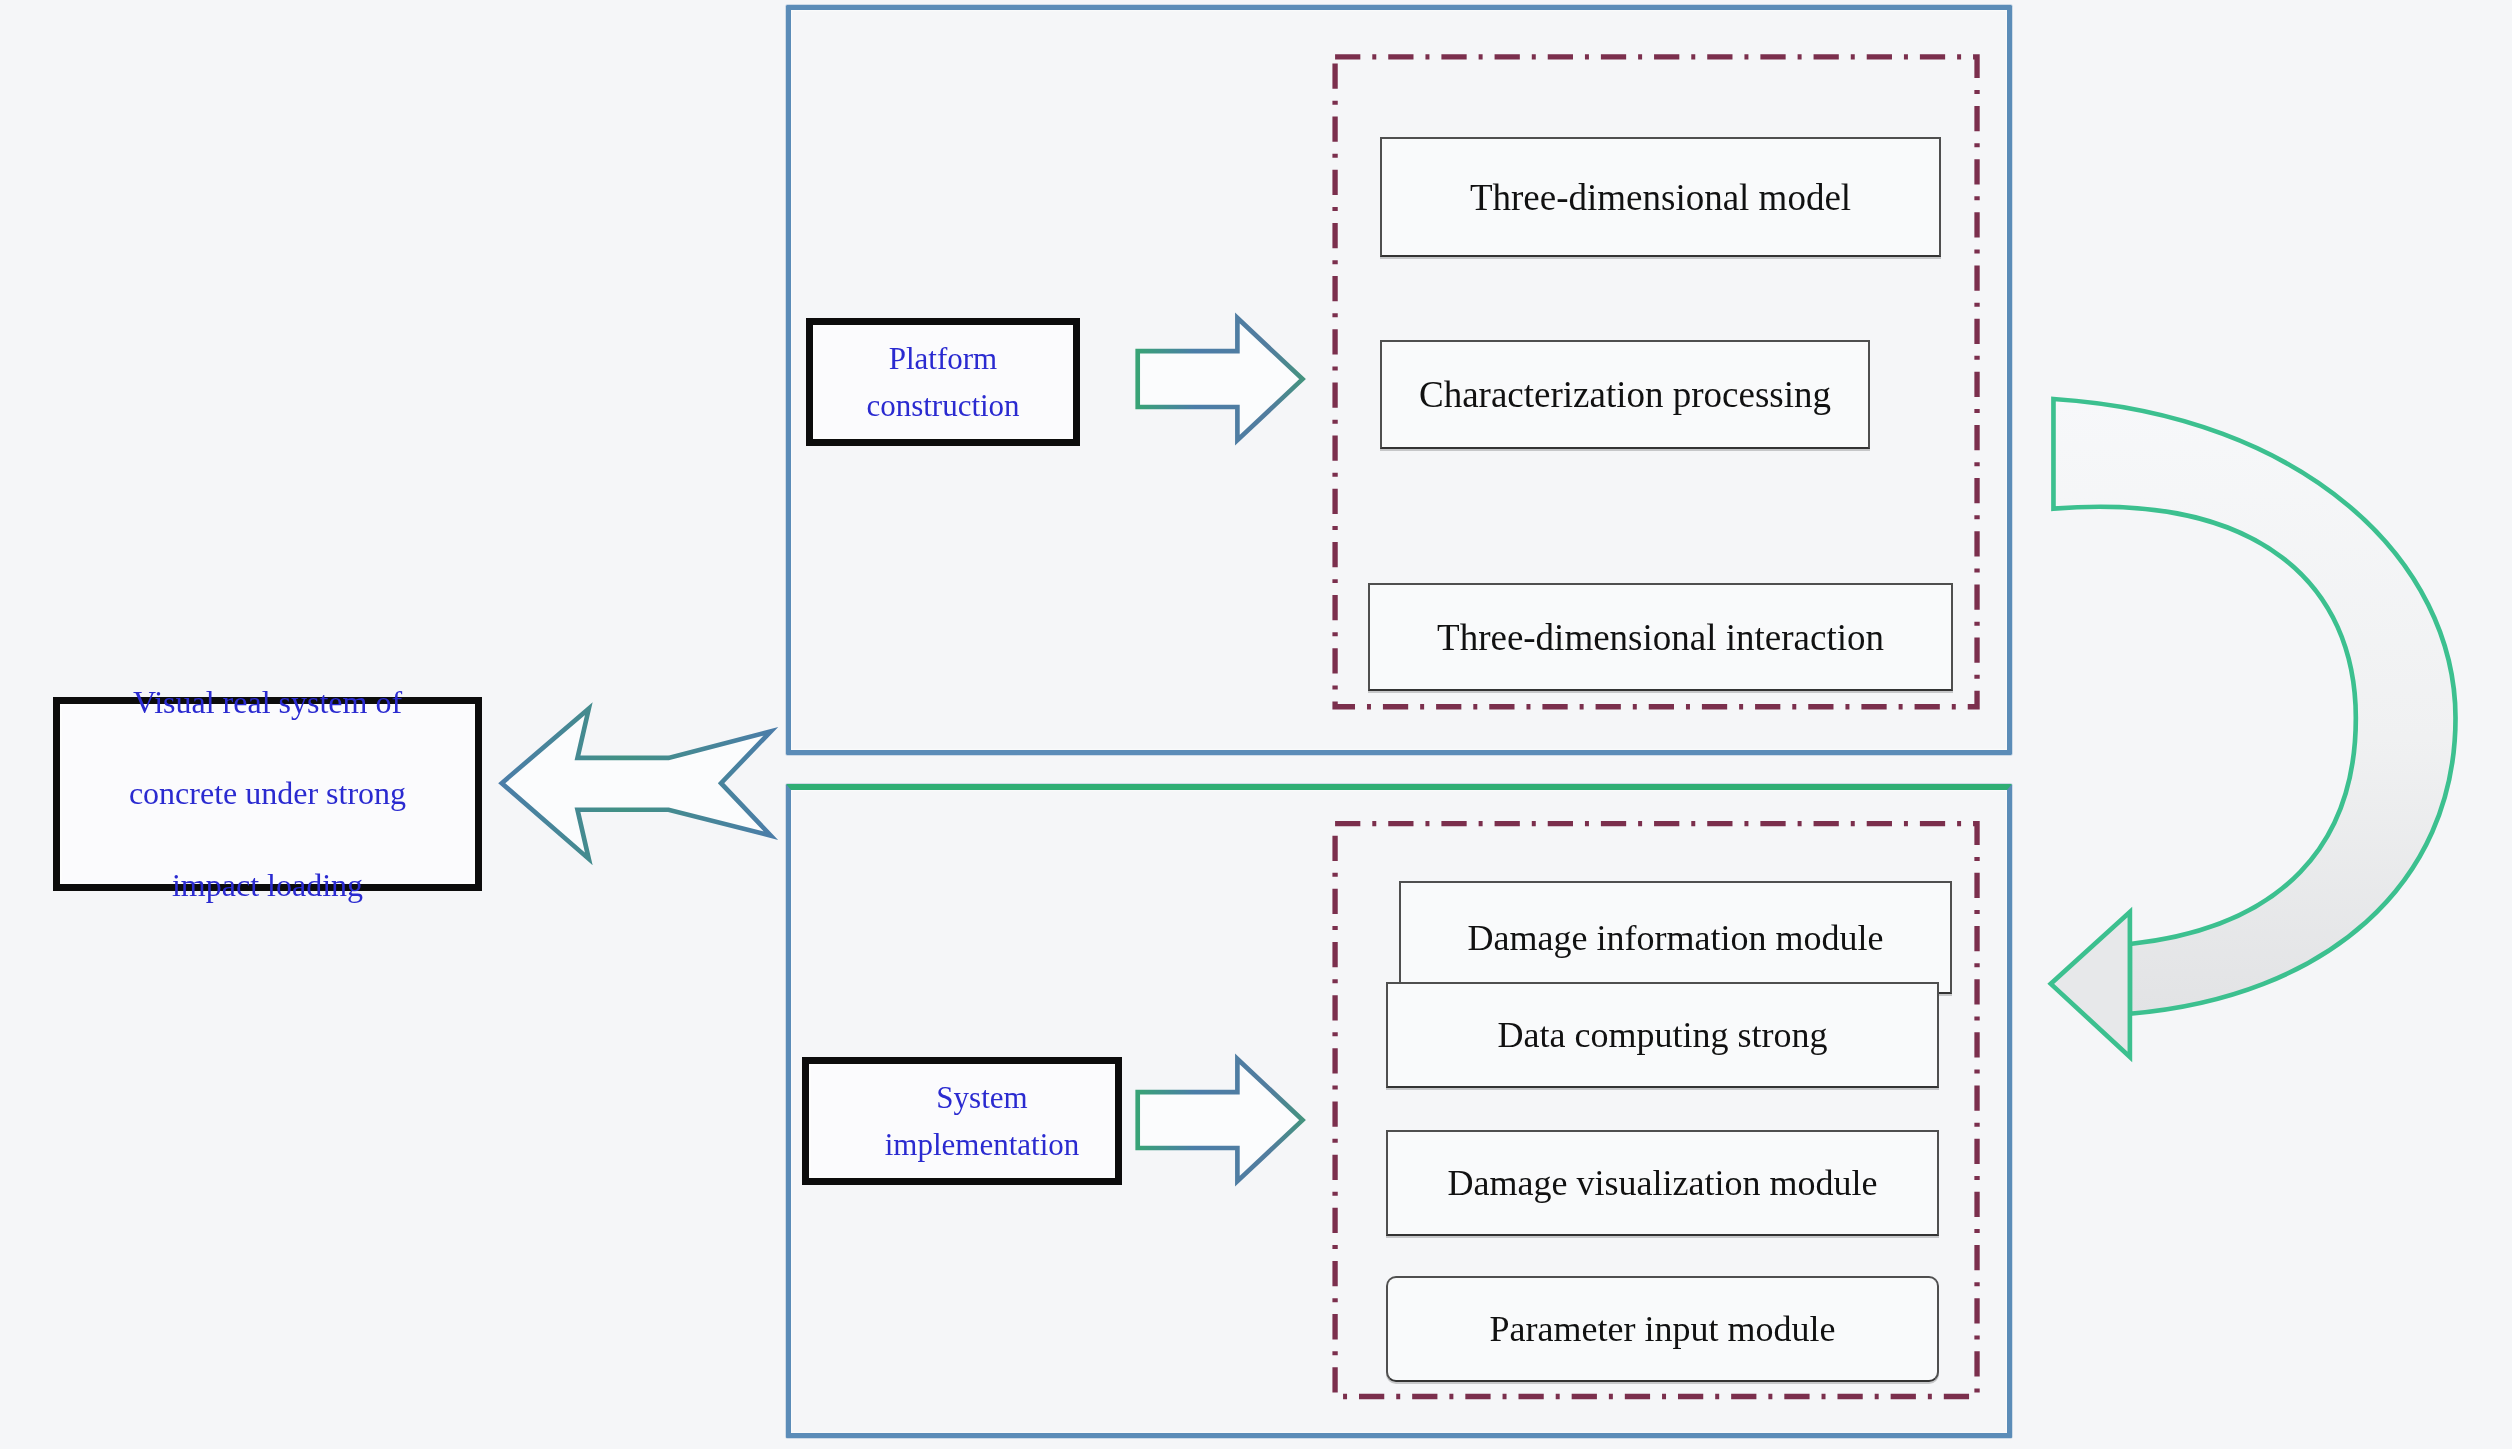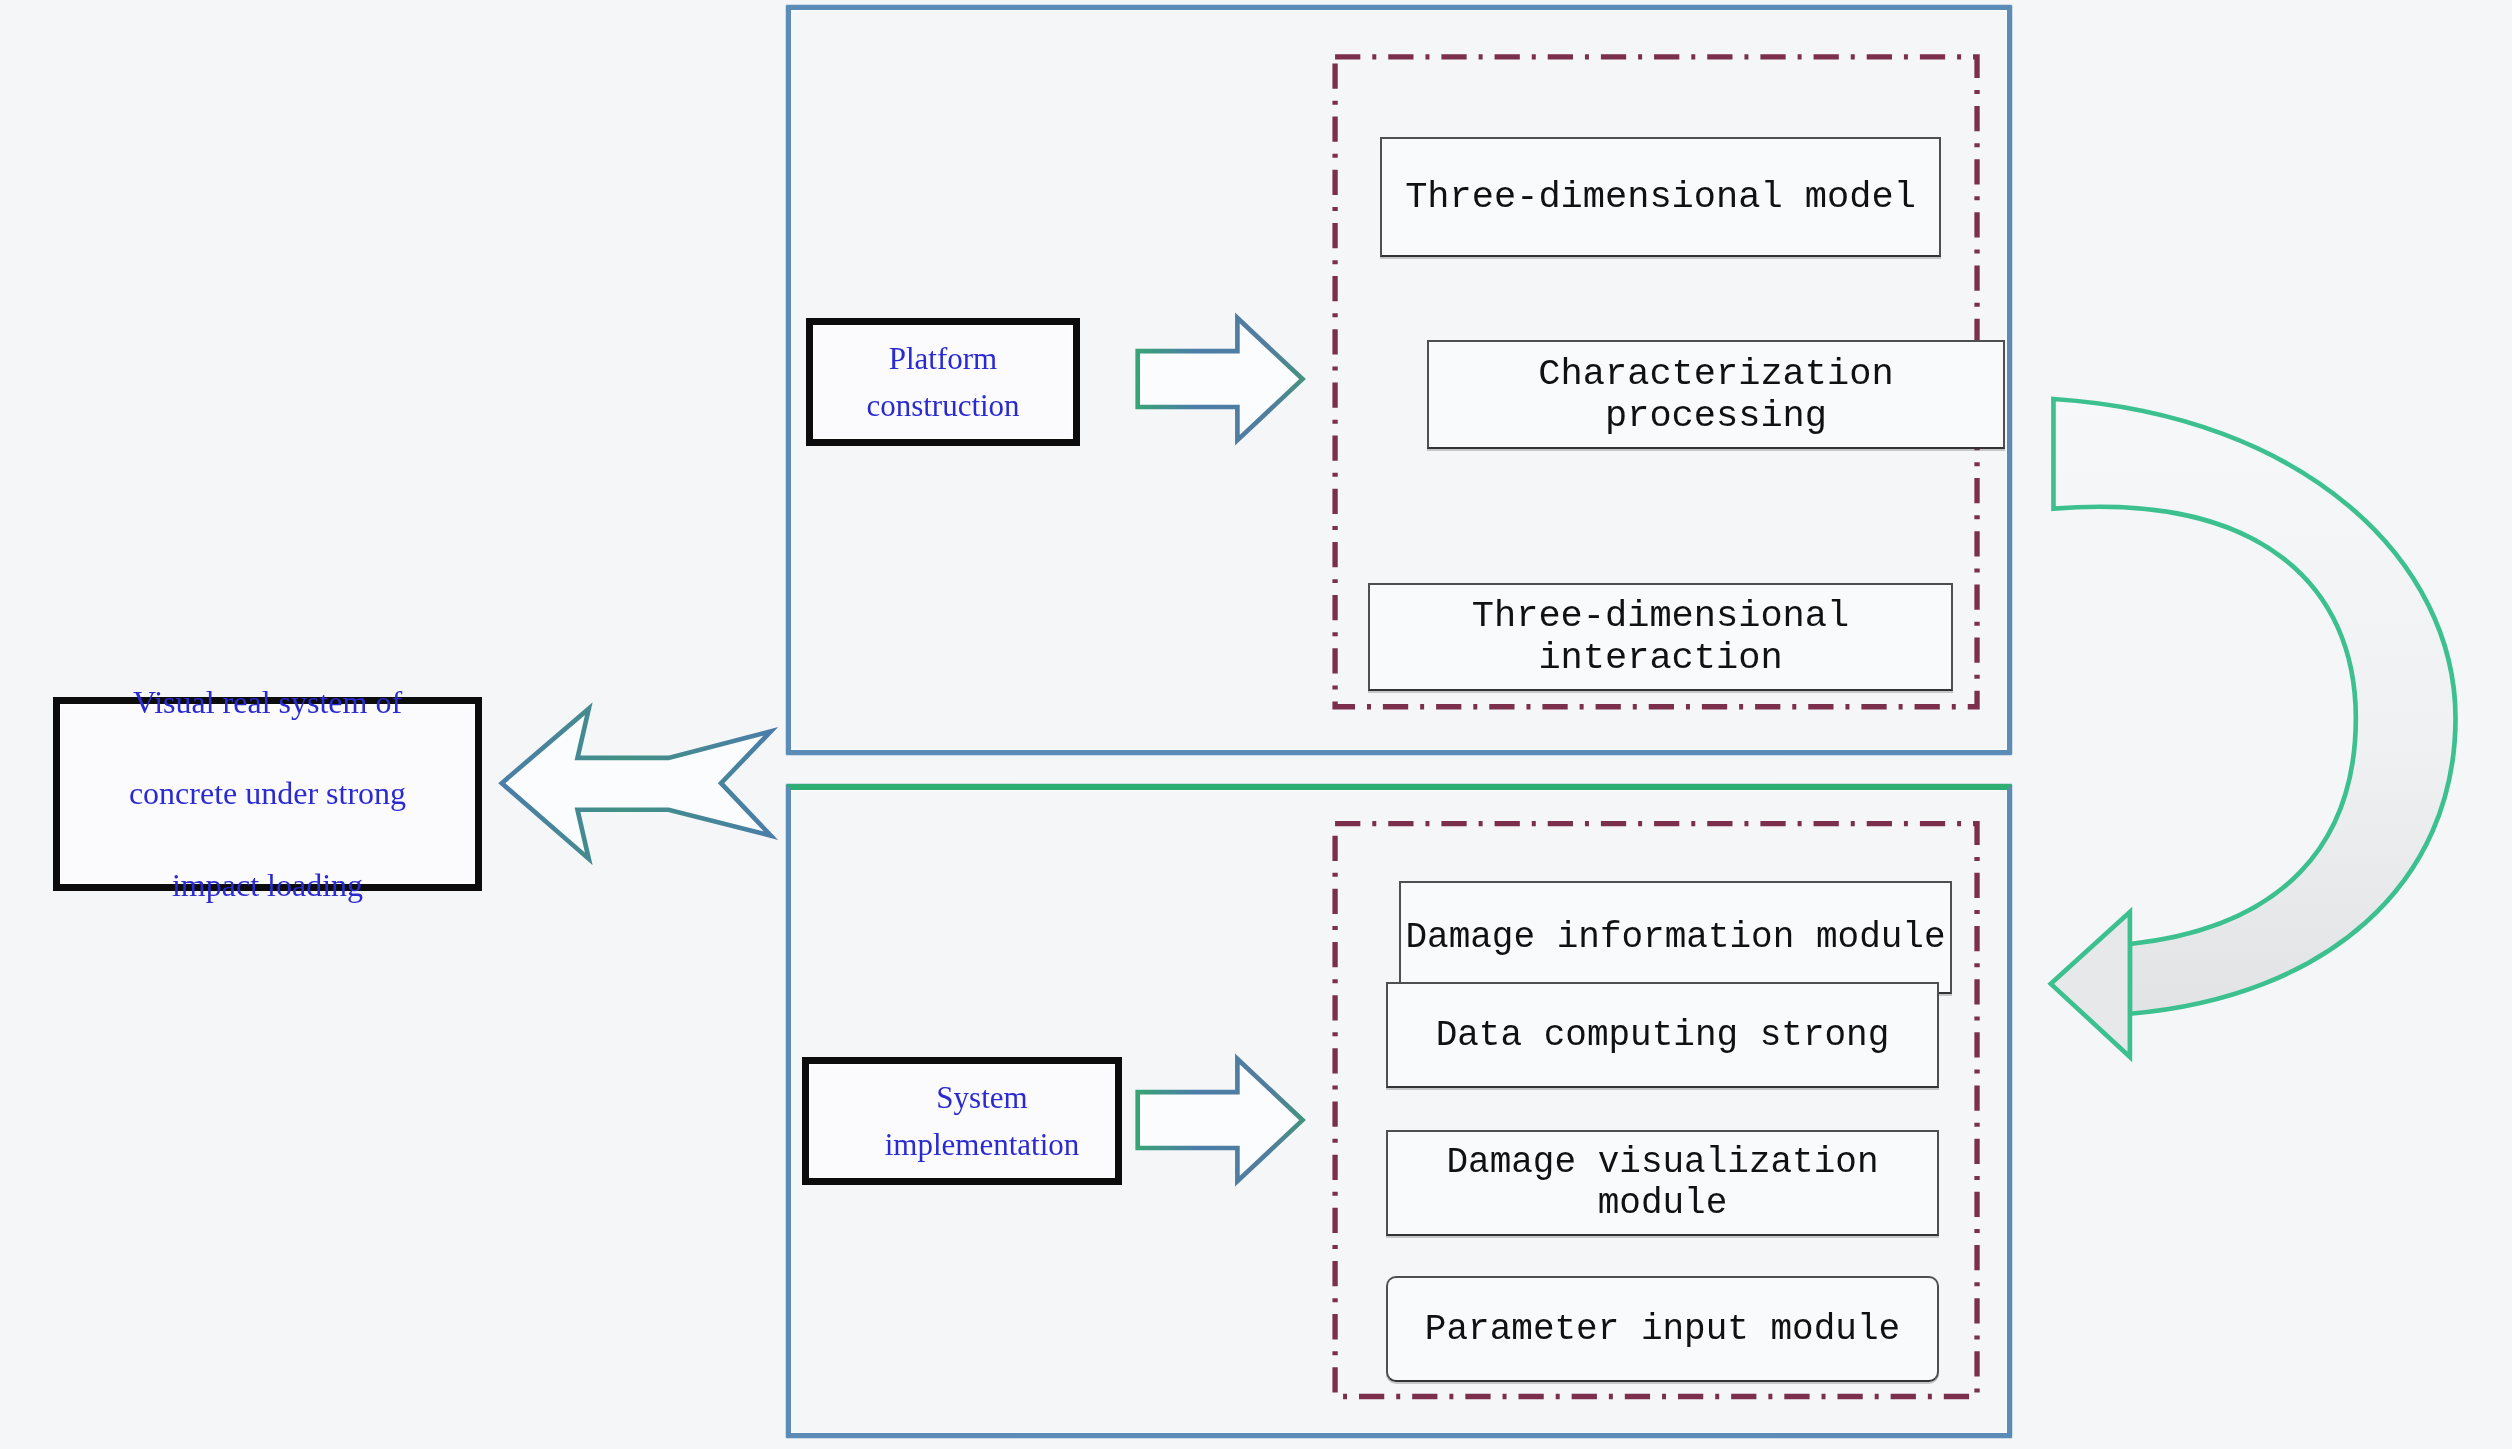--- a/index.html
+++ b/index.html
@@ -39,26 +39,25 @@
   .inner-box{
     position:absolute;z-index:3;
     border:2.7px solid var(--inner-box-border);
     border-bottom-color:#333;
     background:#f9fafb;
     display:flex;align-items:center;justify-content:center;
     color:var(--inner-box-text);
     font-size:37px;
     text-align:center;
     box-shadow:0 2px 0 rgba(60,60,60,.25);
-    font-family:Liberation Mono, monospace;
   }
   .inner-box.module{font-size:36px;}
 
   .t1{left:1380px;top:137px;width:561px;height:120px;}
-  .t2{left:1380px;top:340px;width:578px;height:109px;margin-left:47px;}
+  .t2{left:1380px;top:340px;width:490px;height:109px;}
   .t3{left:1368px;top:553px;width:585px;height:108px;margin-top:30px;}
 
   .m1{left:1386px;top:881px;width:553px;height:113px;margin-left:13px;}
   .m2{left:1386px;top:982px;width:553px;height:106px;}
   .m3{left:1386px;top:1130px;width:553px;height:106px;}
   .m4{left:1386px;top:1276px;width:553px;height:106px;border-radius:10px;}
 
   .label-box{
     position:absolute;z-index:3;
     border:7.3px solid var(--black-box-border);

